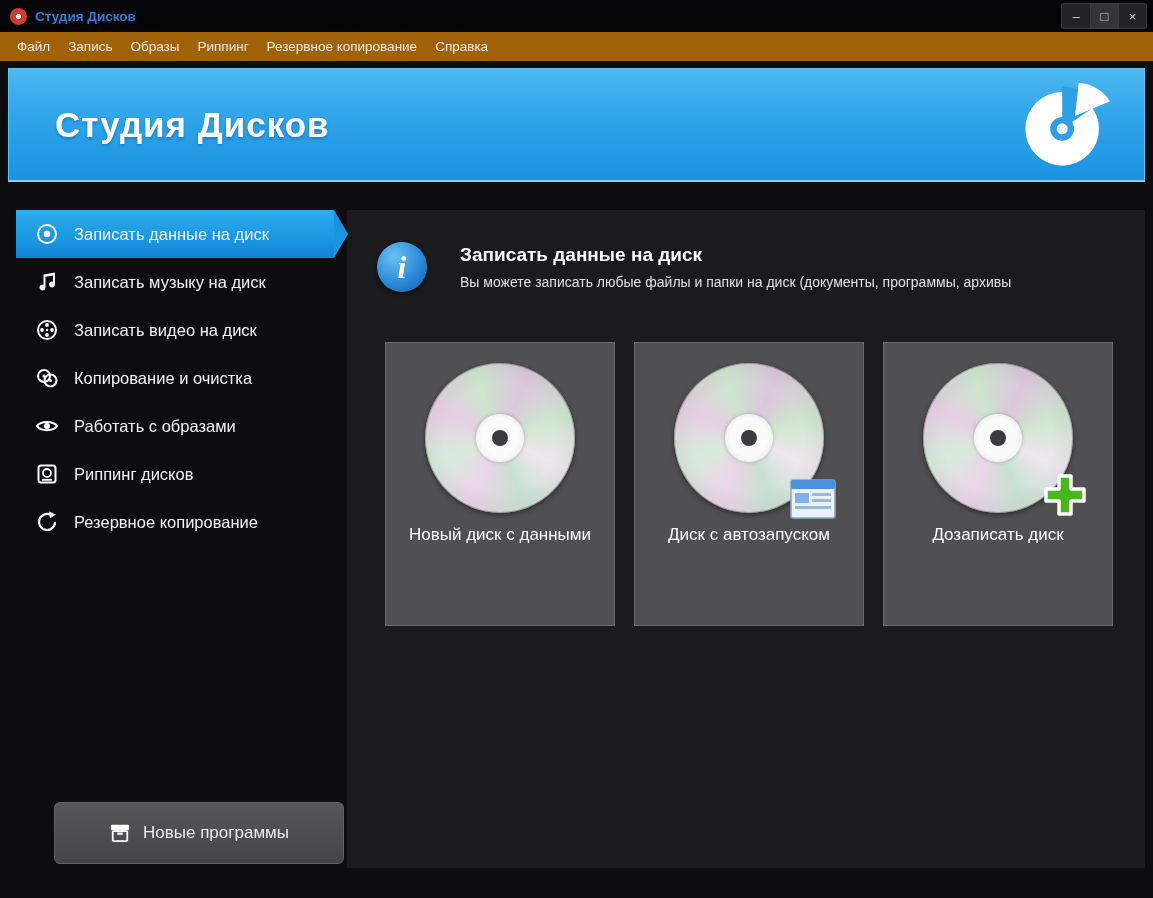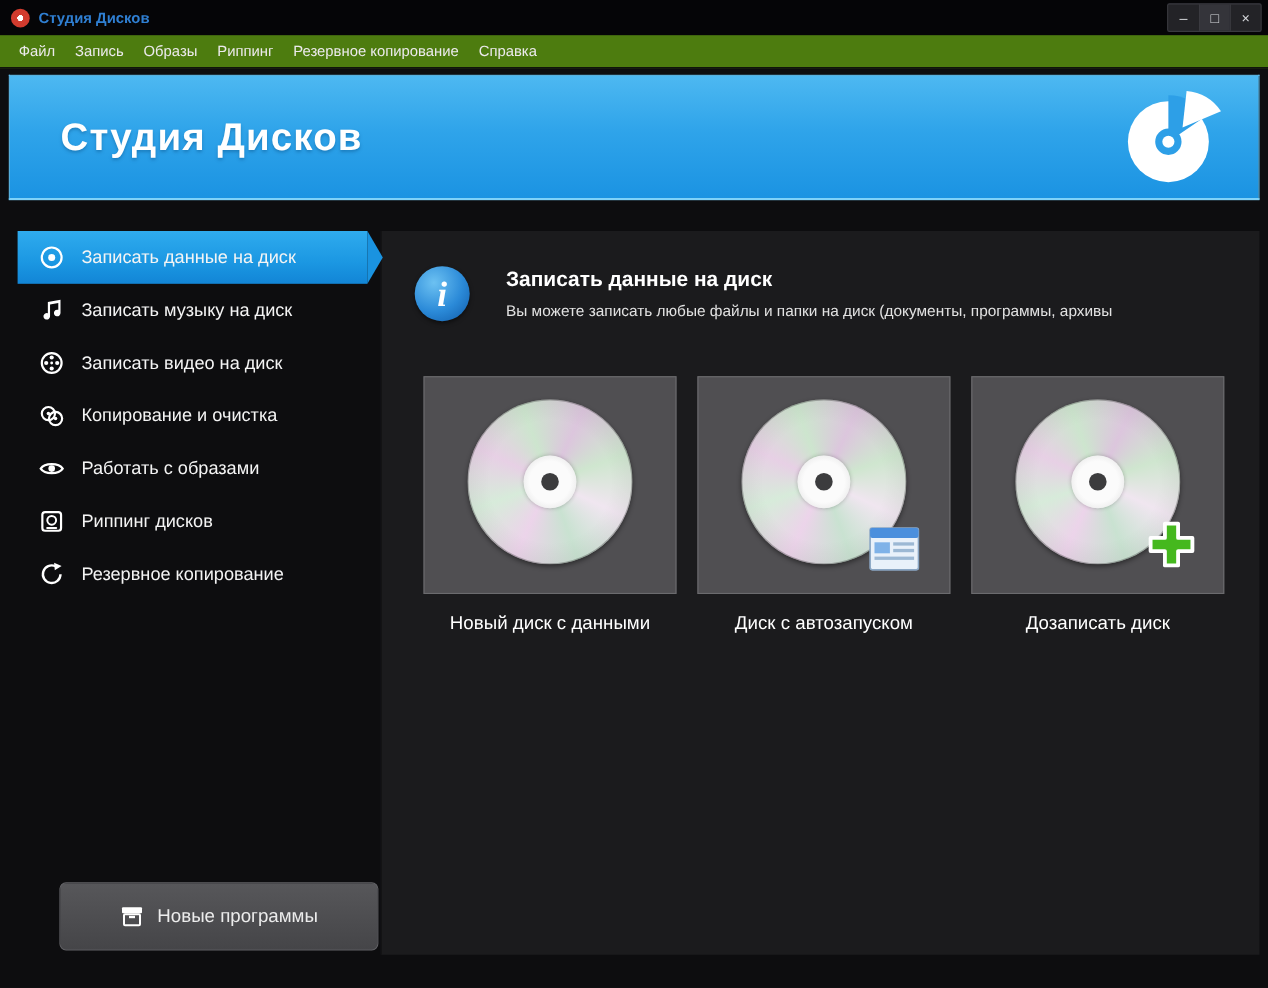--- a/index.html
+++ b/index.html
@@ -26,21 +26,21 @@
   .win-btns { display:flex; align-items:stretch; height:26px; background:#232327; border:1px solid #3a3a40; border-radius:2px; }
   .win-btn {
     width:28px; display:flex; align-items:center; justify-content:center;
     color:#d6d8dc; font-size:13px; cursor:default;
   }
   .win-btn + .win-btn { border-left:1px solid #3a3a40; }
   .win-btn.max { background:#34343a; }
 
   
   .menubar {
-    height:30px; background:#4d7c0f; display:flex; align-items:center;
+    height:30px; background:#a16207; display:flex; align-items:center;
     padding:12px 8px; border-bottom:1px solid #0a0a0c;
   }
   .menu-item {
     color:#eceaec; font-size:13.5px; padding:5px 9px; cursor:default;
   }
 
   
   .banner {
     position:absolute; left:8px; right:8px; top:68px; height:114px;
     background:linear-gradient(180deg,#4db8f1 0%, #2fa4ea 45%, #1b93e2 100%);
@@ -94,22 +94,22 @@
   .info-icon span {
     color:#fff; font-family:"Liberation Serif", serif; font-style:italic;
     font-weight:bold; font-size:32px; line-height:1;
   }
   .info-text { margin-left:33px; }
   .info-heading { color:#ffffff; font-size:19px; font-weight:bold; margin-top:4px; }
   .info-desc { color:#e2e2e2; font-size:14px; margin-top:8px; }
 
   .cards { display:flex; gap:19px; margin:50px 0 0 38px; }
   .card {
-    width:230px; height:198px; background:#504f52; border:1px solid #6b6b6e;
-    display:flex; flex-direction:column; align-items:center; cursor:default;gap:32px;
+    width:230px; height:284px; background:#504f52; border:1px solid #6b6b6e;
+    display:flex; flex-direction:column; align-items:center; cursor:default;
   }
   .disc-wrap { position:relative; width:150px; height:150px; margin-top:20px; }
   .disc {
     width:150px; height:150px; border-radius:50%;
     background:
       radial-gradient(circle, rgba(255,255,255,0) 52%, rgba(0,0,0,.10) 98%),
       conic-gradient(from 25deg,
         #dcc6dd, #cfe6cf, #f0e6f0, #c9e2d1, #ecd4ea,
         #d7ebda, #e7d0e5, #cde5ce, #dcc6dd);
     box-shadow:inset 0 0 0 1px rgba(0,0,0,.25), 0 2px 5px rgba(0,0,0,.45);

